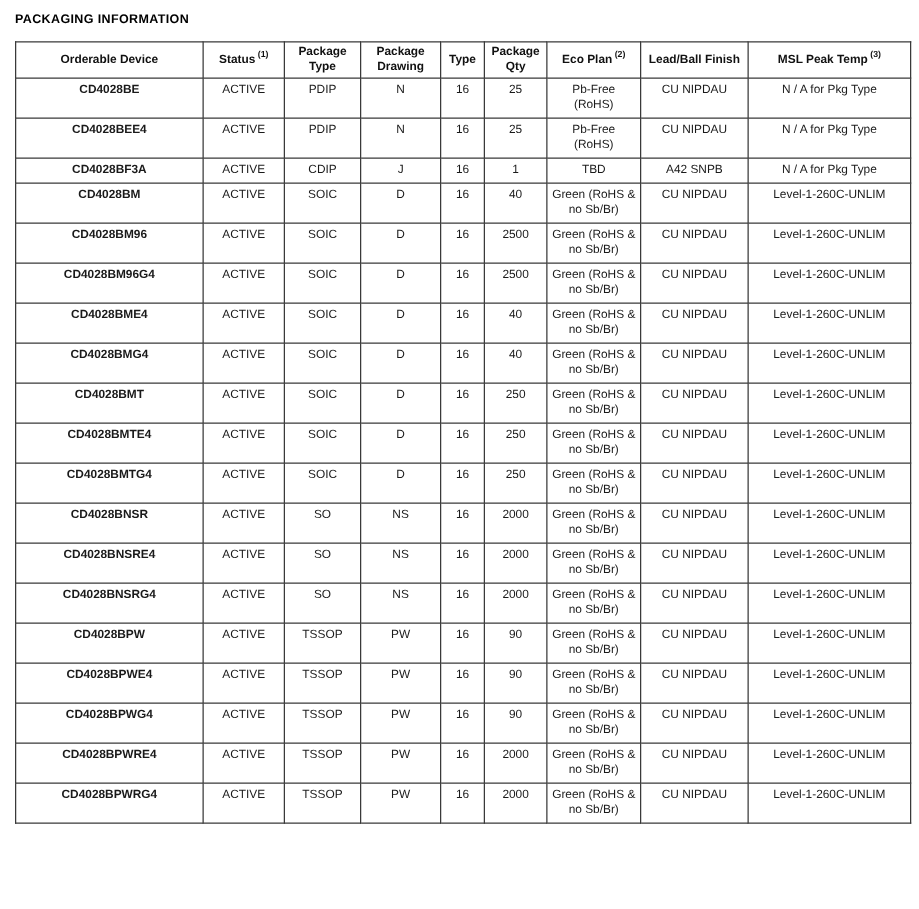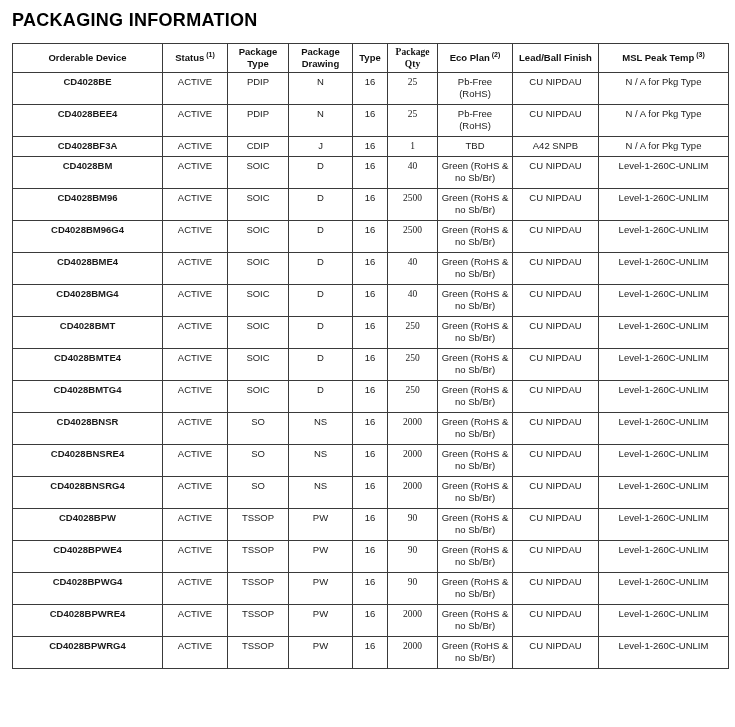--- a/index.html
+++ b/index.html
@@ -11,21 +11,21 @@
     color: #1a1a1a;
   }
   .page {
     width: 735px;
     height: 727px;
     padding: 6px 7px 0 12px;
     background: #ffffff;
     overflow: hidden;
   }
   .title {
-    font-size: 18px;
+    font-size: 10px;
     font-weight: bold;
     color: #000000;
     letter-spacing: 0.3px;
     margin: 4px 0 12px 0;
   }
   table.pkg-table {
     border-collapse: collapse;
     table-layout: fixed;
     width: 716px;
   }
@@ -50,21 +50,21 @@
   .pkg-table sup {
     font-size: 7px;
     line-height: 0;
   }
   
   .col-0 { width: 150px; font-weight: bold; }
   .col-1 { width: 65px; }
   .col-2 { width: 61px; margin-top: 40px; }
   .col-3 { width: 64px; }
   .col-4 { width: 35px; }
-  .col-5 { width: 50px; font-family: Liberation Serif, serif; }
+  .col-5 { width: 50px; }
   .col-6 { width: 75px; }
   .col-7 { width: 86px; }
   .col-8 { width: 130px; }
 </style>
 </head>
 <body>
 
 <div class="page">
   <h1 class="title">PACKAGING INFORMATION</h1>
 

